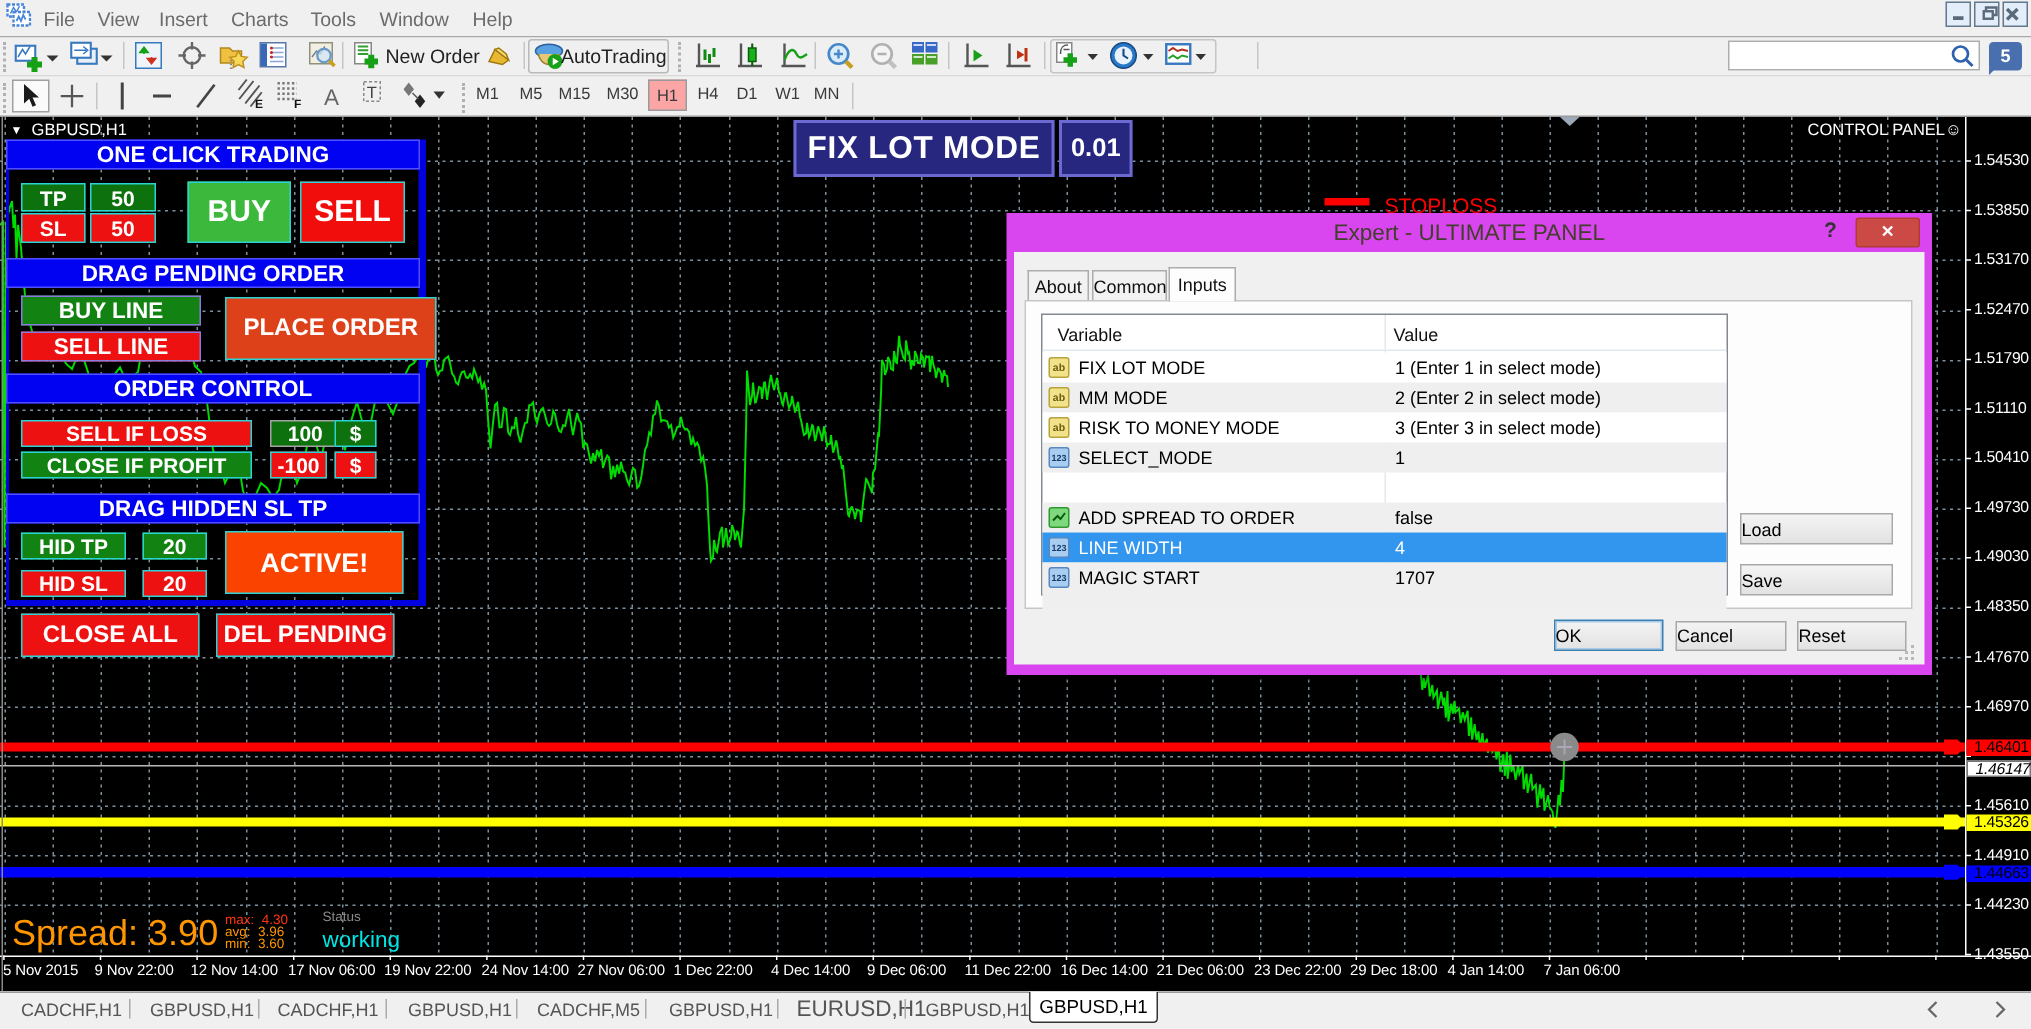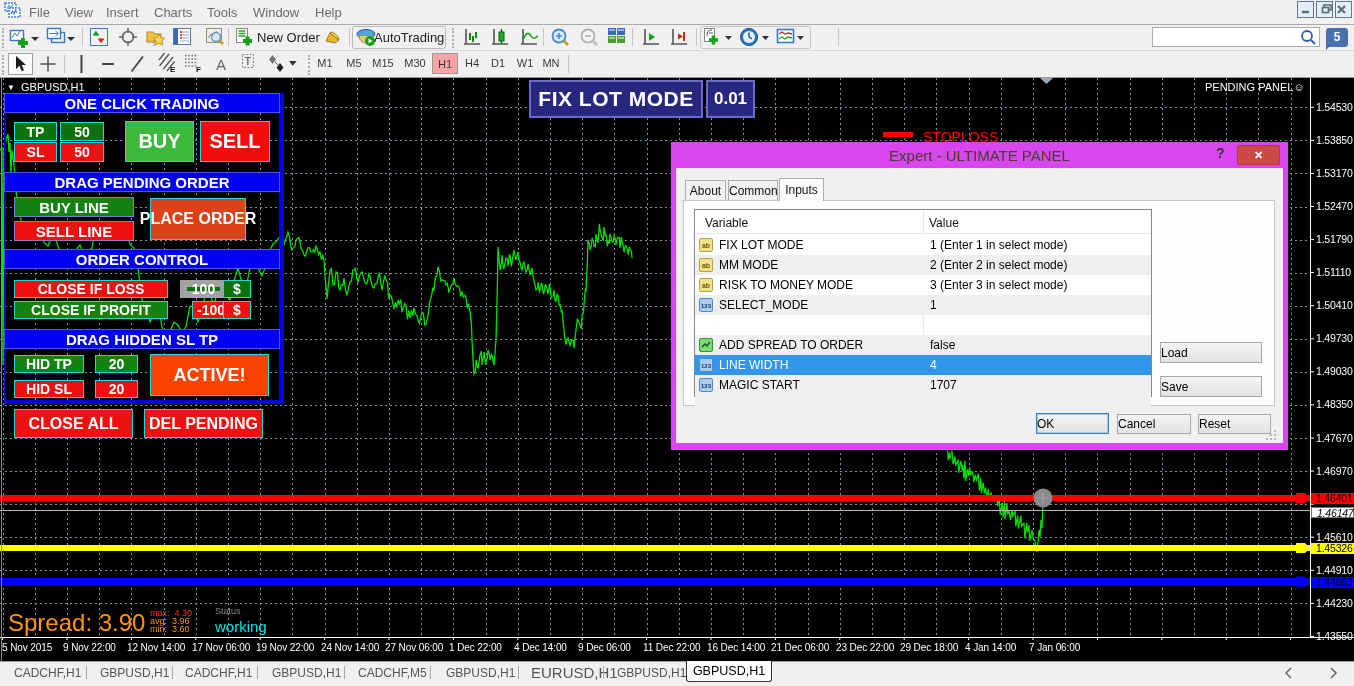--- a/index.html
+++ b/index.html
@@ -293,44 +293,44 @@
 <div class="tl" style="left:643px">11 Dec 22:00</div>
 <div class="tl" style="left:707px">16 Dec 14:00</div>
 <div class="tl" style="left:771px">21 Dec 06:00</div>
 <div class="tl" style="left:836px">23 Dec 22:00</div>
 <div class="tl" style="left:900px">29 Dec 18:00</div>
 <div class="tl" style="left:965px">4 Jan 14:00</div>
 <div class="tl" style="left:1029px">7 Jan 06:00</div>
   </div>
 <div class="abs" style="left:1px;top:78px;width:1px;height:583px;background:#8a8a8a"></div>
 <div class="abs" style="left:7px;top:81px;color:#fff;font-size:11px"><span style="font-size:8px;vertical-align:1px">▼</span>&nbsp; GBPUSD,H1</div>
-<div class="abs" style="left:1205px;top:81px;color:#fff;font-size:11px">PENDING PANEL☺</div>
+<div class="abs" style="left:1205px;top:81px;color:#fff;font-size:11px">CONTROL PANEL☺</div>
 <div class="pbtn" style="left:529px;top:80px;width:174px;height:38px;background:#272780;border:2px solid #6a6ad0;font-size:21px;letter-spacing:0.5px">FIX LOT MODE</div>
 <div class="pbtn" style="left:706px;top:80px;width:49px;height:38px;background:#272780;border:2px solid #6a6ad0;font-size:17px">0.01</div>
 <div class="abs" style="left:883px;top:132px;width:30px;height:5px;background:#f00"></div>
 <div class="abs" style="left:923px;top:129px;color:#f00;font-size:14px">STOPLOSS</div>
 <div class="abs" style="left:4px;top:93px;width:280px;height:311px;border-right:5px solid #0202e0;border-bottom:4px solid #0202e0;border-left:2px solid #0202e0"></div>
 <div class="pbtn" style="left:4px;top:93px;width:276px;height:20px;background:#0202f2;border:1px solid #5050ff;font-size:15px">ONE CLICK TRADING</div>
 <div class="pbtn" style="left:4px;top:172px;width:276px;height:20px;background:#0202f2;border:1px solid #5050ff;font-size:15px">DRAG PENDING ORDER</div>
 <div class="pbtn" style="left:4px;top:249px;width:276px;height:20px;background:#0202f2;border:1px solid #5050ff;font-size:15px">ORDER CONTROL</div>
 <div class="pbtn" style="left:4px;top:329px;width:276px;height:20px;background:#0202f2;border:1px solid #5050ff;font-size:15px">DRAG HIDDEN SL TP</div>
 <div class="pbtn" style="left:14px;top:122px;width:43px;height:19px;background:#0d710d;border:1px solid #2ad4d4;font-size:14px">TP</div>
 <div class="pbtn" style="left:60px;top:122px;width:44px;height:19px;background:#0d710d;border:1px solid #2ad4d4;font-size:14px">50</div>
 <div class="pbtn" style="left:14px;top:142px;width:43px;height:20px;background:#ee1111;border:1px solid #2ad4d4;font-size:14px">SL</div>
 <div class="pbtn" style="left:60px;top:142px;width:44px;height:20px;background:#ee1111;border:1px solid #2ad4d4;font-size:14px">50</div>
 <div class="pbtn" style="left:125px;top:121px;width:69px;height:41px;background:#3cb83c;border:1px solid #2ad4d4;font-size:20px">BUY</div>
 <div class="pbtn" style="left:200px;top:121px;width:70px;height:41px;background:#f20d0d;border:1px solid #2ad4d4;font-size:20px">SELL</div>
 <div class="pbtn" style="left:14px;top:197px;width:120px;height:20px;background:#128312;border:1px solid #8a7ae0;font-size:15px">BUY LINE</div>
 <div class="pbtn" style="left:14px;top:221px;width:120px;height:20px;background:#ee1111;border:1px solid #8a7ae0;font-size:15px">SELL LINE</div>
-<div class="pbtn" style="left:150px;top:198px;width:96px;height:42px;background:#dd4119;border:1px solid #2ad4d4;font-size:16px">PLACE ORDER</div>
-<div class="pbtn" style="left:14px;top:280px;width:154px;height:18px;background:#ee1111;border:1px solid #2ad4d4;font-size:14px">CLOSE IF LOSS</div>
-<div class="pbtn" style="left:180px;top:280px;width:47px;height:18px;background:#0d710d;border:7px solid #a3a3a3;font-size:14px">100</div>
+<div class="pbtn" style="left:150px;top:198px;width:141px;height:42px;background:#dd4119;border:1px solid #2ad4d4;font-size:16px">PLACE ORDER</div>
+<div class="pbtn" style="left:14px;top:280px;width:154px;height:18px;background:#ee1111;border:1px solid #2ad4d4;font-size:14px">SELL IF LOSS</div>
+<div class="pbtn" style="left:180px;top:280px;width:47px;height:18px;background:#0d710d;border:1px solid #a3a3a3;font-size:14px">100</div>
 <div class="pbtn" style="left:223px;top:280px;width:28px;height:18px;background:#0d710d;border:1px solid #2ad4d4;font-size:14px">$</div>
 <div class="pbtn" style="left:14px;top:301px;width:154px;height:18px;background:#128312;border:1px solid #2ad4d4;font-size:14px">CLOSE IF PROFIT</div>
-<div class="pbtn" style="left:192px;top:301px;width:38px;height:18px;background:#ee1111;border:1px solid #2ad4d4;font-size:14px">-100</div>
+<div class="pbtn" style="left:180px;top:301px;width:38px;height:18px;background:#ee1111;border:1px solid #2ad4d4;font-size:14px">-100</div>
 <div class="pbtn" style="left:223px;top:301px;width:28px;height:18px;background:#ee1111;border:1px solid #2ad4d4;font-size:14px">$</div>
 <div class="pbtn" style="left:14px;top:355px;width:70px;height:18px;background:#128312;border:1px solid #2ad4d4;font-size:14px">HID TP</div>
 <div class="pbtn" style="left:95px;top:355px;width:43px;height:18px;background:#128312;border:1px solid #2ad4d4;font-size:14px">20</div>
 <div class="pbtn" style="left:14px;top:380px;width:70px;height:18px;background:#ee1111;border:1px solid #2ad4d4;font-size:14px">HID SL</div>
 <div class="pbtn" style="left:95px;top:380px;width:43px;height:18px;background:#ee1111;border:1px solid #2ad4d4;font-size:14px">20</div>
 <div class="pbtn" style="left:150px;top:354px;width:119px;height:42px;background:#fb4300;border:1px solid #2ad4d4;font-size:18px">ACTIVE!</div>
 <div class="pbtn" style="left:14px;top:409px;width:119px;height:29px;background:#ee1111;border:1px solid #2ad4d4;font-size:16px">CLOSE ALL</div>
 <div class="pbtn" style="left:144px;top:409px;width:119px;height:29px;background:#ee1111;border:1px solid #2ad4d4;font-size:16px">DEL PENDING</div>
 <div class="abs" style="left:8px;top:609px;color:#ff9500;font-size:24px">Spread: 3.90</div>
 <div class="abs" style="left:150px;top:609px;font-size:9px;line-height:8px;color:#ff3510">max:&nbsp; 4.30<br><span style="color:#ff9500">avg:&nbsp; 3.96</span><br><span style="color:#ff9500">min:&nbsp; 3.60</span></div>

